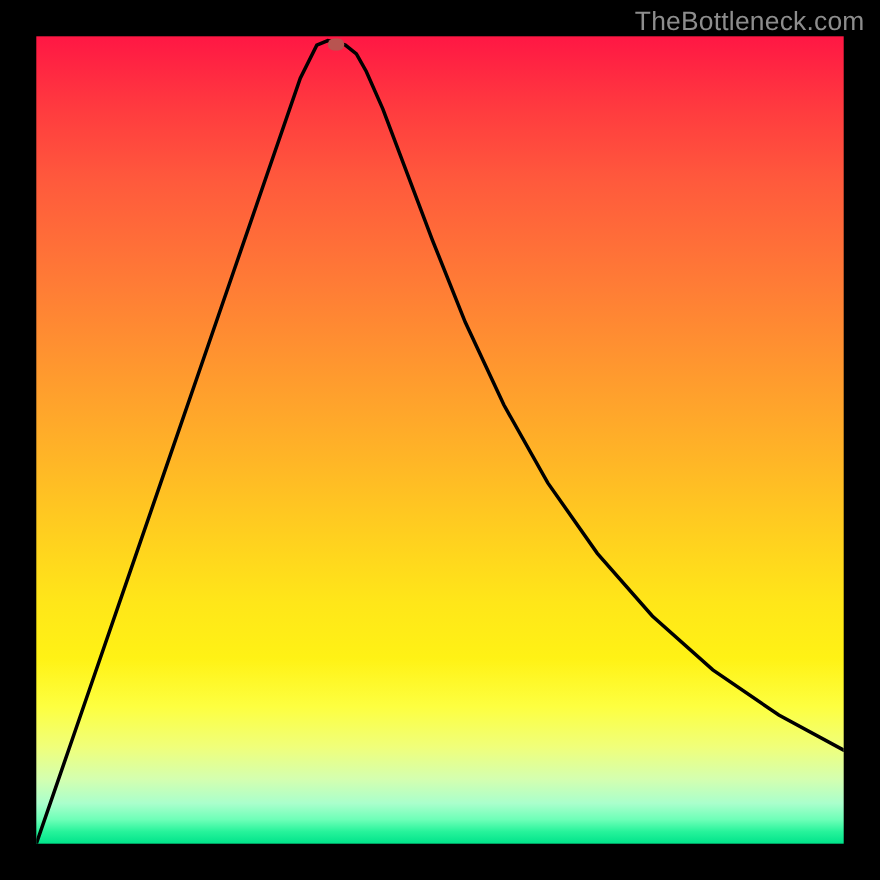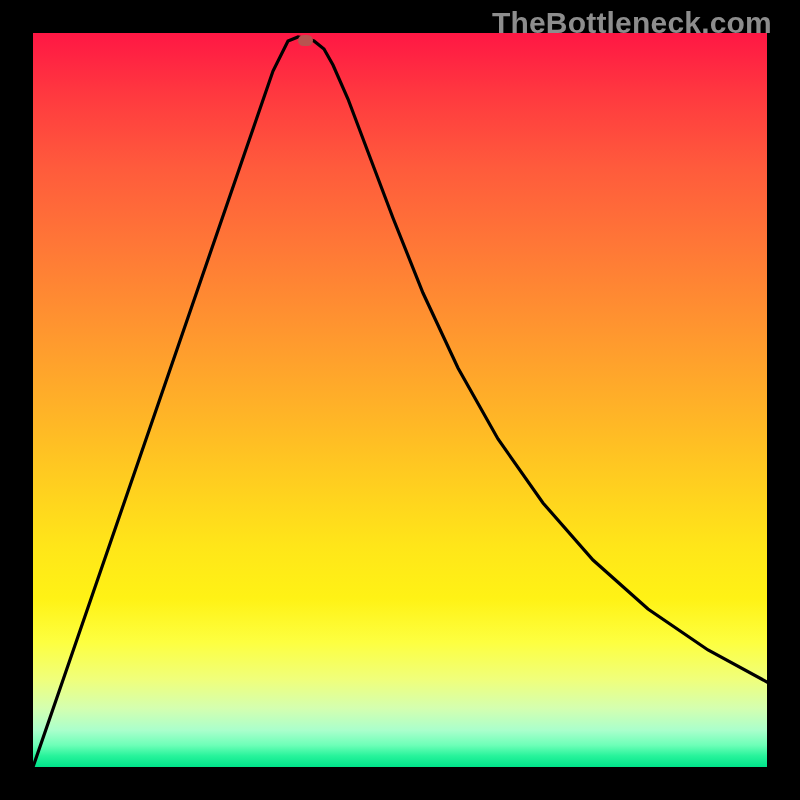--- a/index.html
+++ b/index.html
@@ -59,24 +59,24 @@
   .marker {
     position: absolute;
     width: 15px;
     height: 11px;
     background: #b85450;
     border-radius: 6px;
   }
   .watermark {
     position: absolute;
     top: 6px;
-    right: 28px;
+    right: 14px;
     color: #8d8d8d;
-    font-size: 30px;
-    font-weight: 700;
+    font-size: 24px;
+    font-weight: 400;
     letter-spacing: 0.2px;
   }
 </style>
 </head>
 <body>
 
 <div class="frame">
 
   <div class="plot">
 

